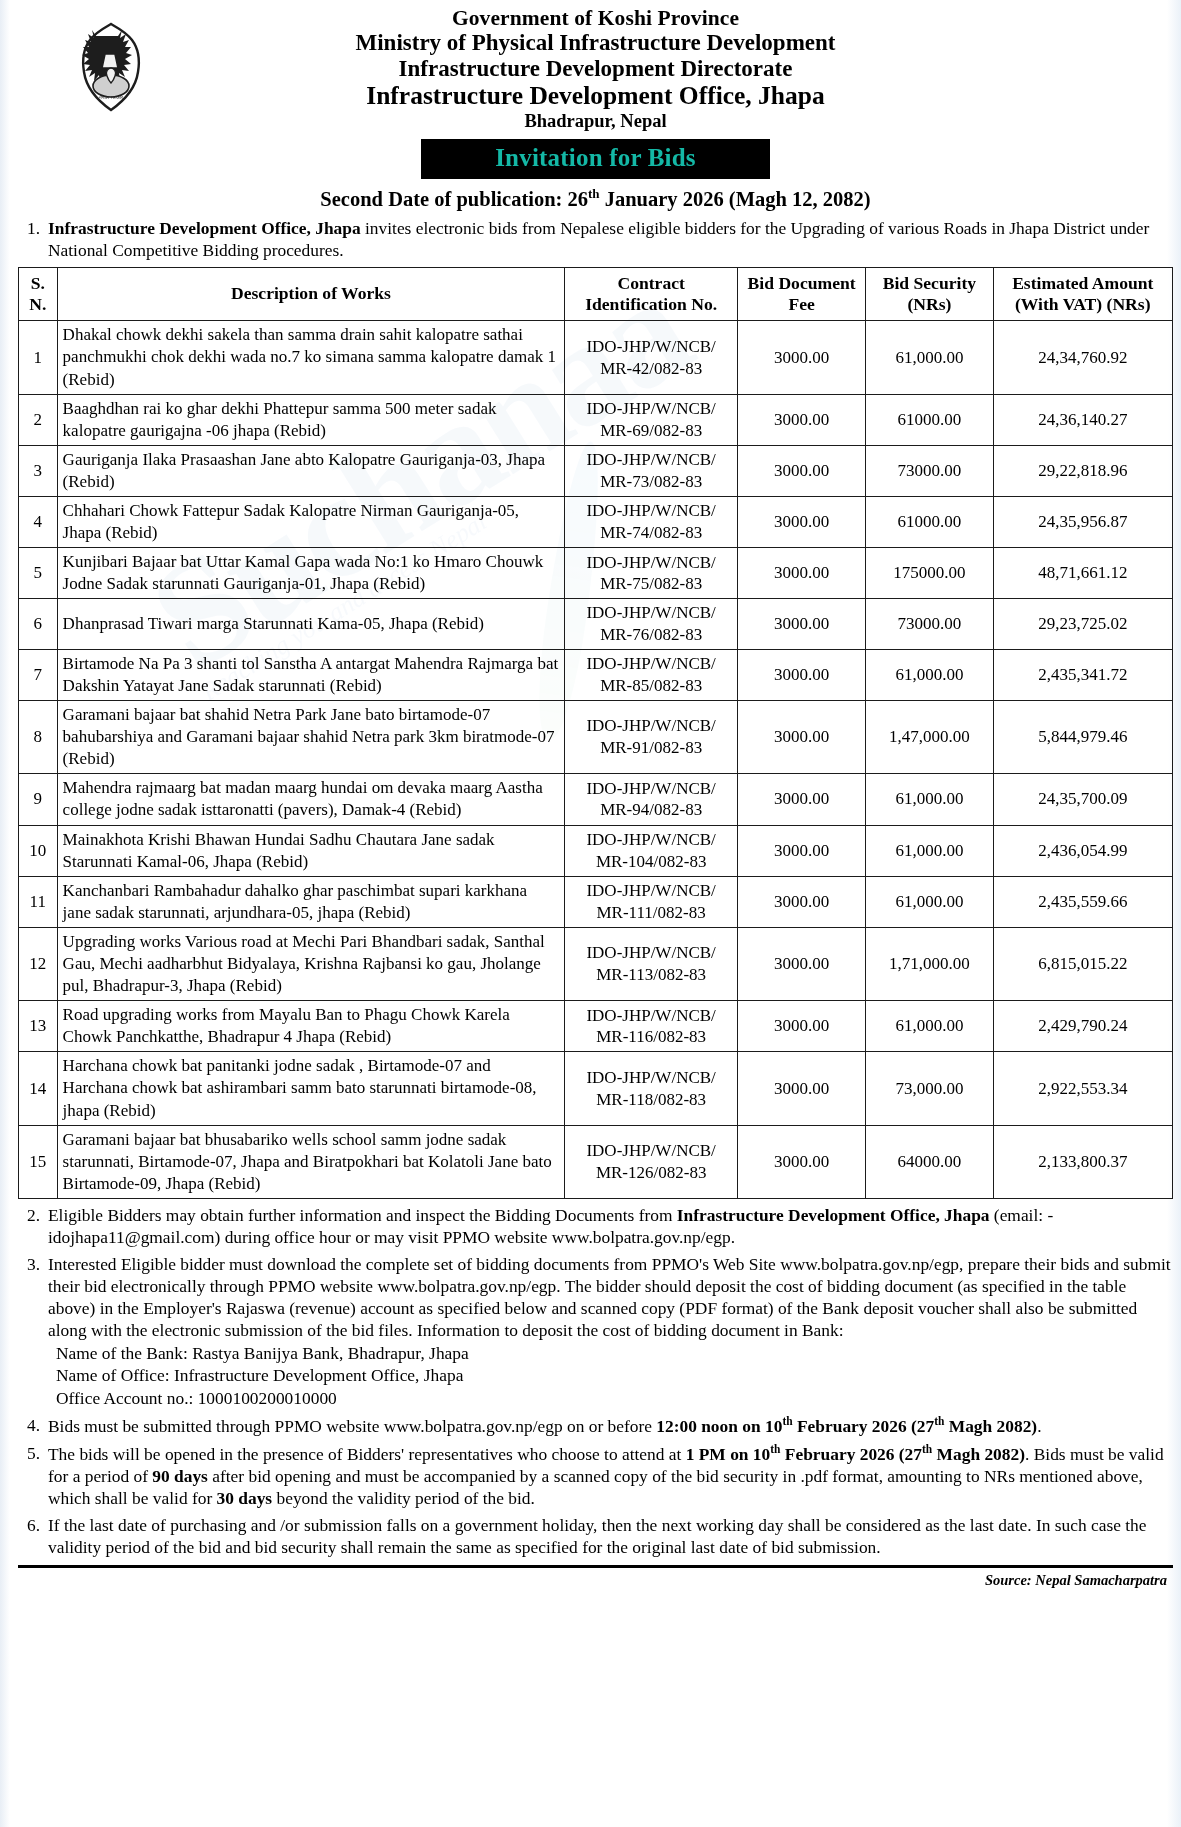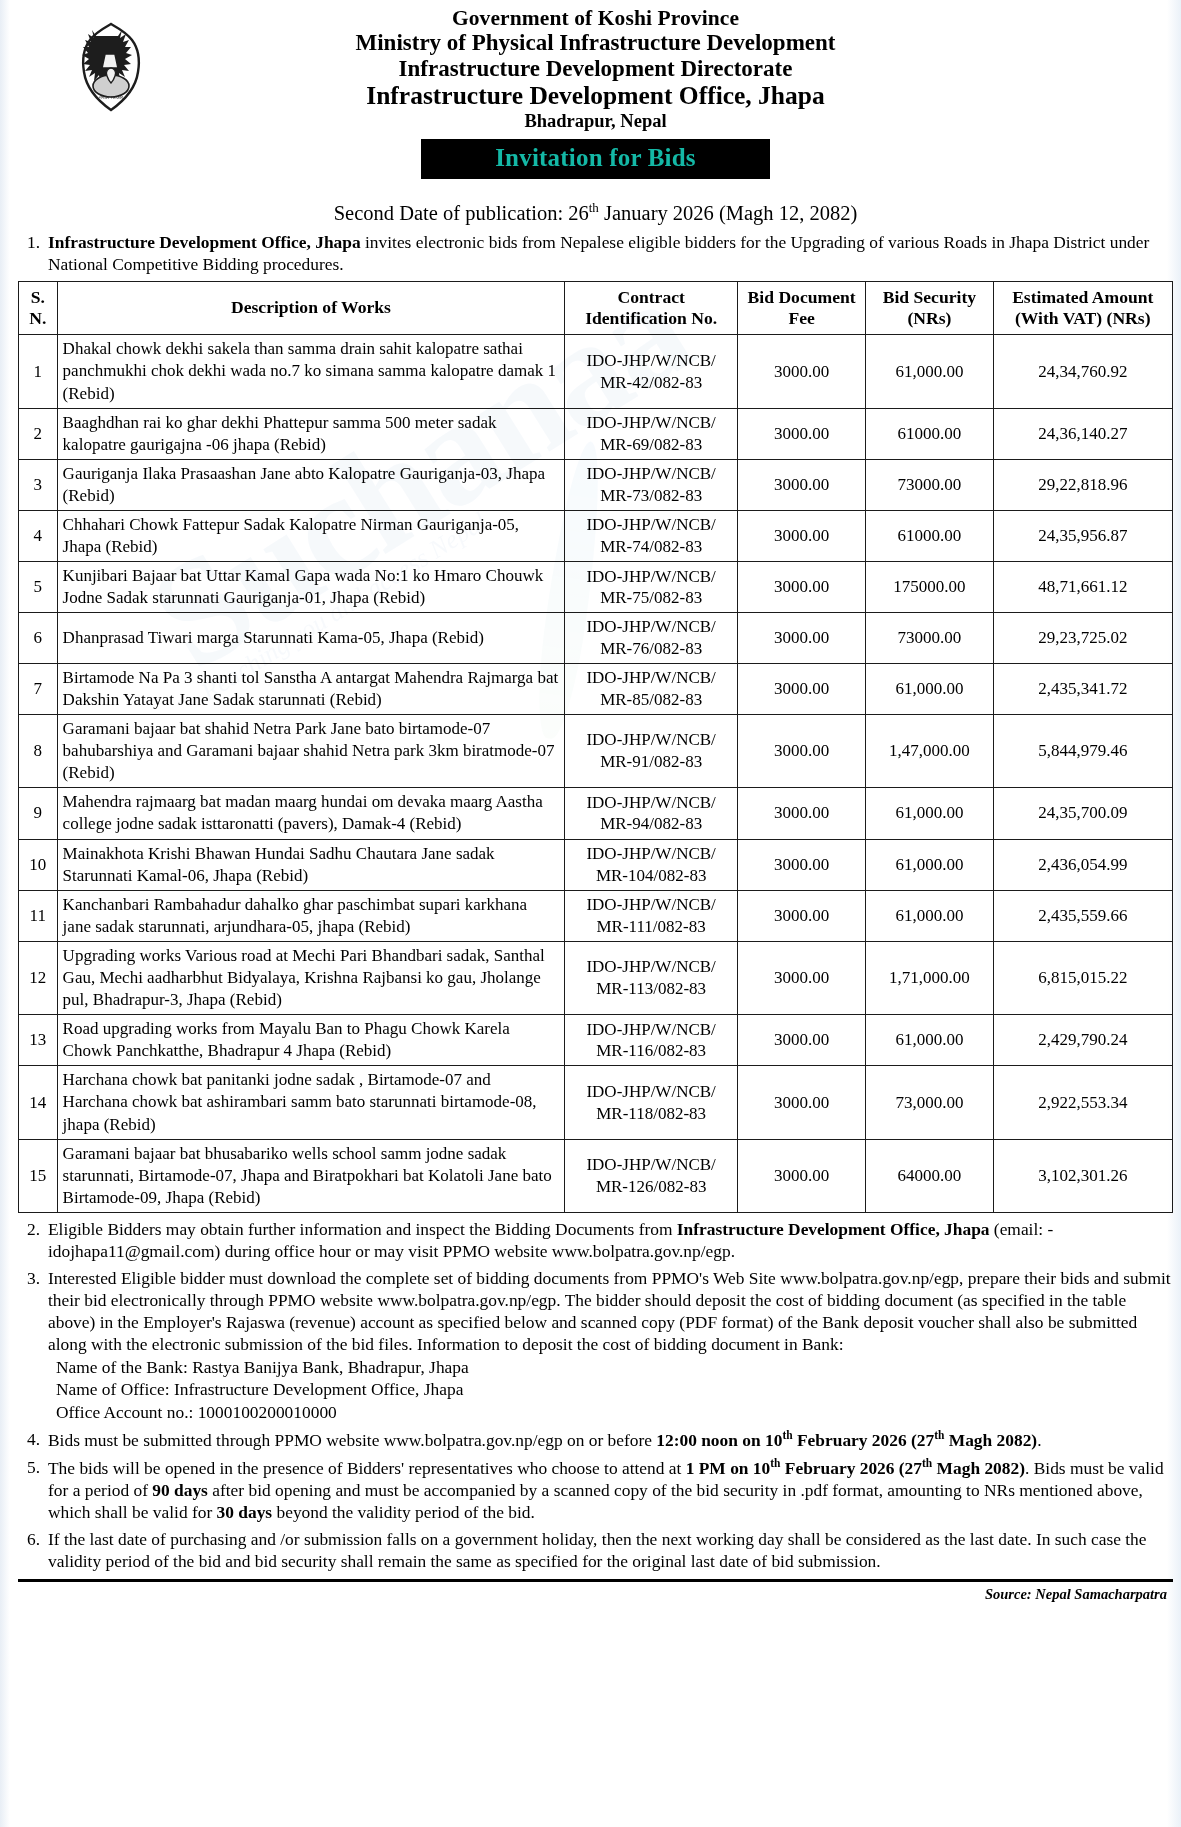--- a/index.html
+++ b/index.html
@@ -105,23 +105,23 @@
   .ifb-wrap { margin-top: 7px; display: flex; justify-content: center; }
   .ifb {
     background: #000;
     color: #14b8a6;
     font-weight: bold;
     font-size: 25px;
     padding: 5px 74px 7px 74px;
     letter-spacing: .2px;
   }
   .pubdate {
-    margin-top: 21px;
+    margin-top: 7px;
     font-size: 20.5px;
-    font-weight: normal;
+    font-weight: bold;
   }
   .pubdate sup { font-size: 13px; }
 
   
   .para {
     display: flex;
     font-size: 17.4px;
     line-height: 1.27;
     margin-top: 5px;
   }
@@ -371,21 +371,21 @@
             <td class="col-fee">3000.00</td>
             <td class="col-sec">73,000.00</td>
             <td class="col-amt">2,922,553.34</td>
           </tr>
           <tr>
             <td class="col-sn">15</td>
             <td class="col-desc">Garamani bajaar bat bhusabariko wells school samm jodne sadak starunnati, Birtamode-07, Jhapa and Biratpokhari bat Kolatoli Jane bato Birtamode-09, Jhapa (Rebid)</td>
             <td class="col-cid"><span>IDO-JHP/W/NCB/</span><br><span>MR-126/082-83</span></td>
             <td class="col-fee">3000.00</td>
             <td class="col-sec">64000.00</td>
-            <td class="col-amt">3,102,301.26</td>
+            <td class="col-amt">2,133,800.37</td>
           </tr>
         </tbody>
     </table>
 
     <div class="para">
       <div class="num">2.</div>
       <div class="body">
         <span>Eligible Bidders may obtain further information and inspect the Bidding Documents from </span><b>Infrastructure Development Office, Jhapa</b><span> (email: - idojhapa11@gmail.com) during office hour or may visit PPMO website www.bolpatra.gov.np/egp.</span>
       </div>
     </div>

